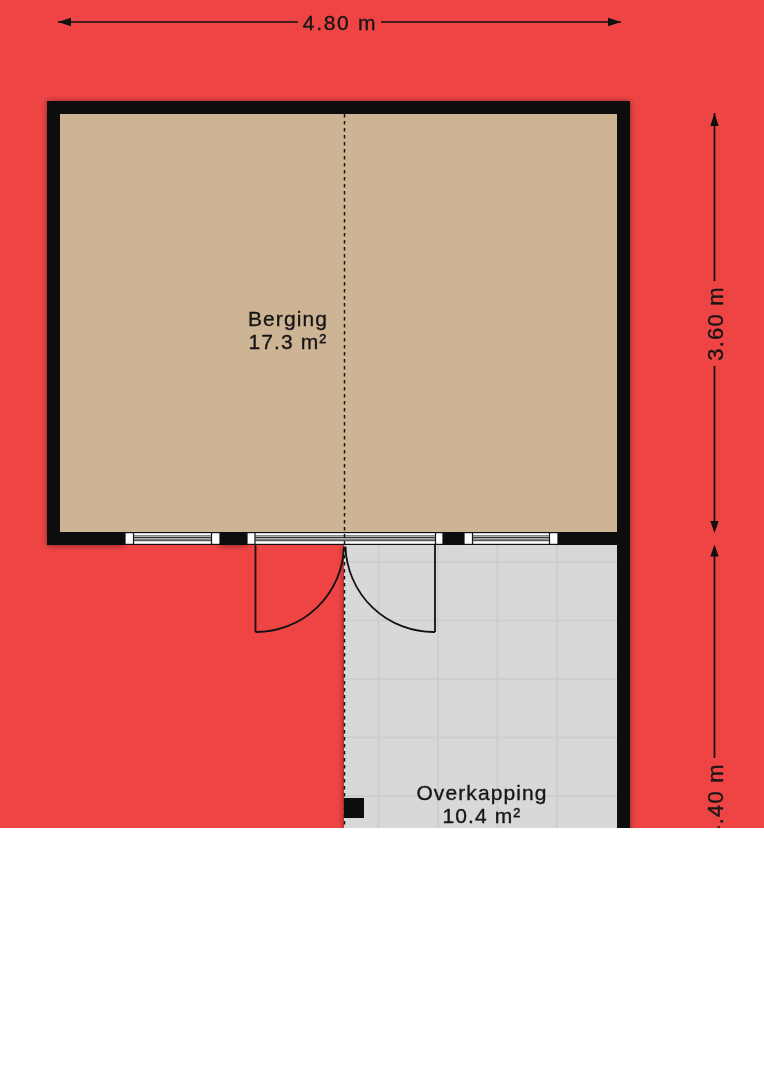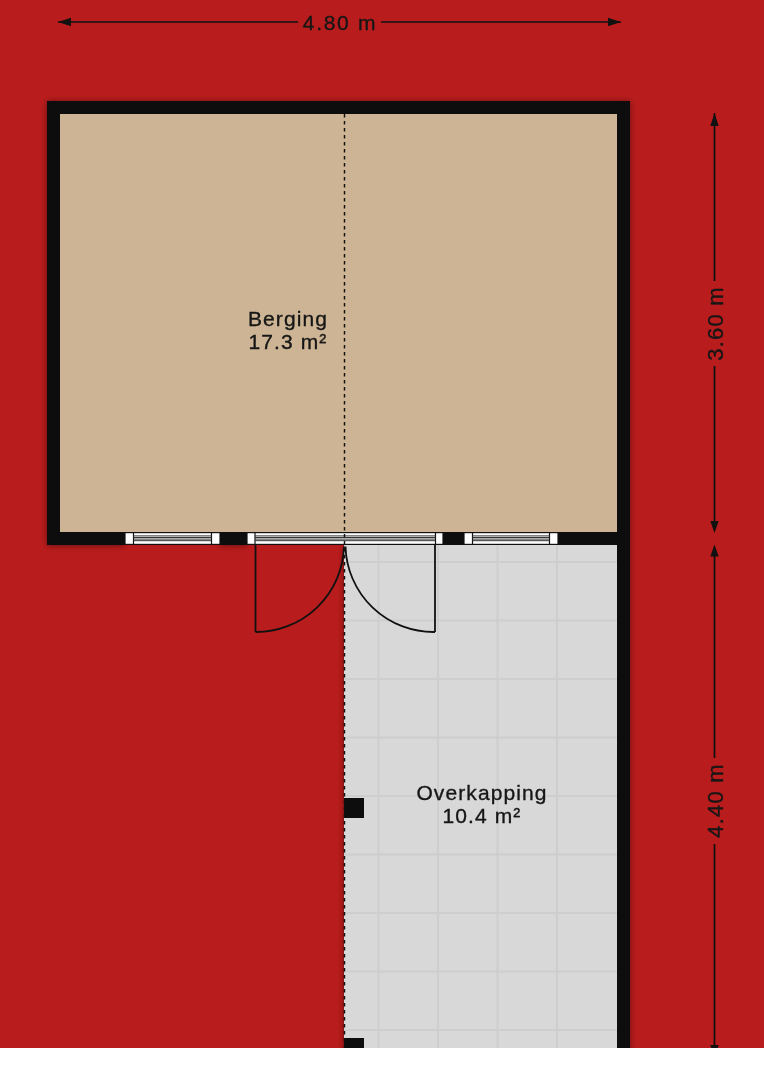--- a/index.html
+++ b/index.html
@@ -1,16 +1,16 @@
 <!DOCTYPE html>
 <html><head>
 <meta charset="utf-8">
 <style>
   html,body{margin:0;padding:0;background:#ffffff;}
-  .page{width:764px;height:1048px;position:relative;background:#b91c1c;overflow:hidden;}
+  .page{width:764px;height:828px;position:relative;background:#ef4444;overflow:hidden;}
   text{font-family:"Liberation Sans", sans-serif;fill:#161616;stroke:#161616;stroke-width:0.35;}
 </style>
 </head>
 <body>
 <div class="page">
 <svg width="764" height="1080" viewBox="0 0 764 1080">
   <defs>
     <filter id="wallshadow" x="-20%" y="-20%" width="140%" height="140%">
       <feDropShadow dx="0" dy="0.5" stdDeviation="3.2" flood-color="#000000" flood-opacity="0.45"></feDropShadow>
     </filter>

